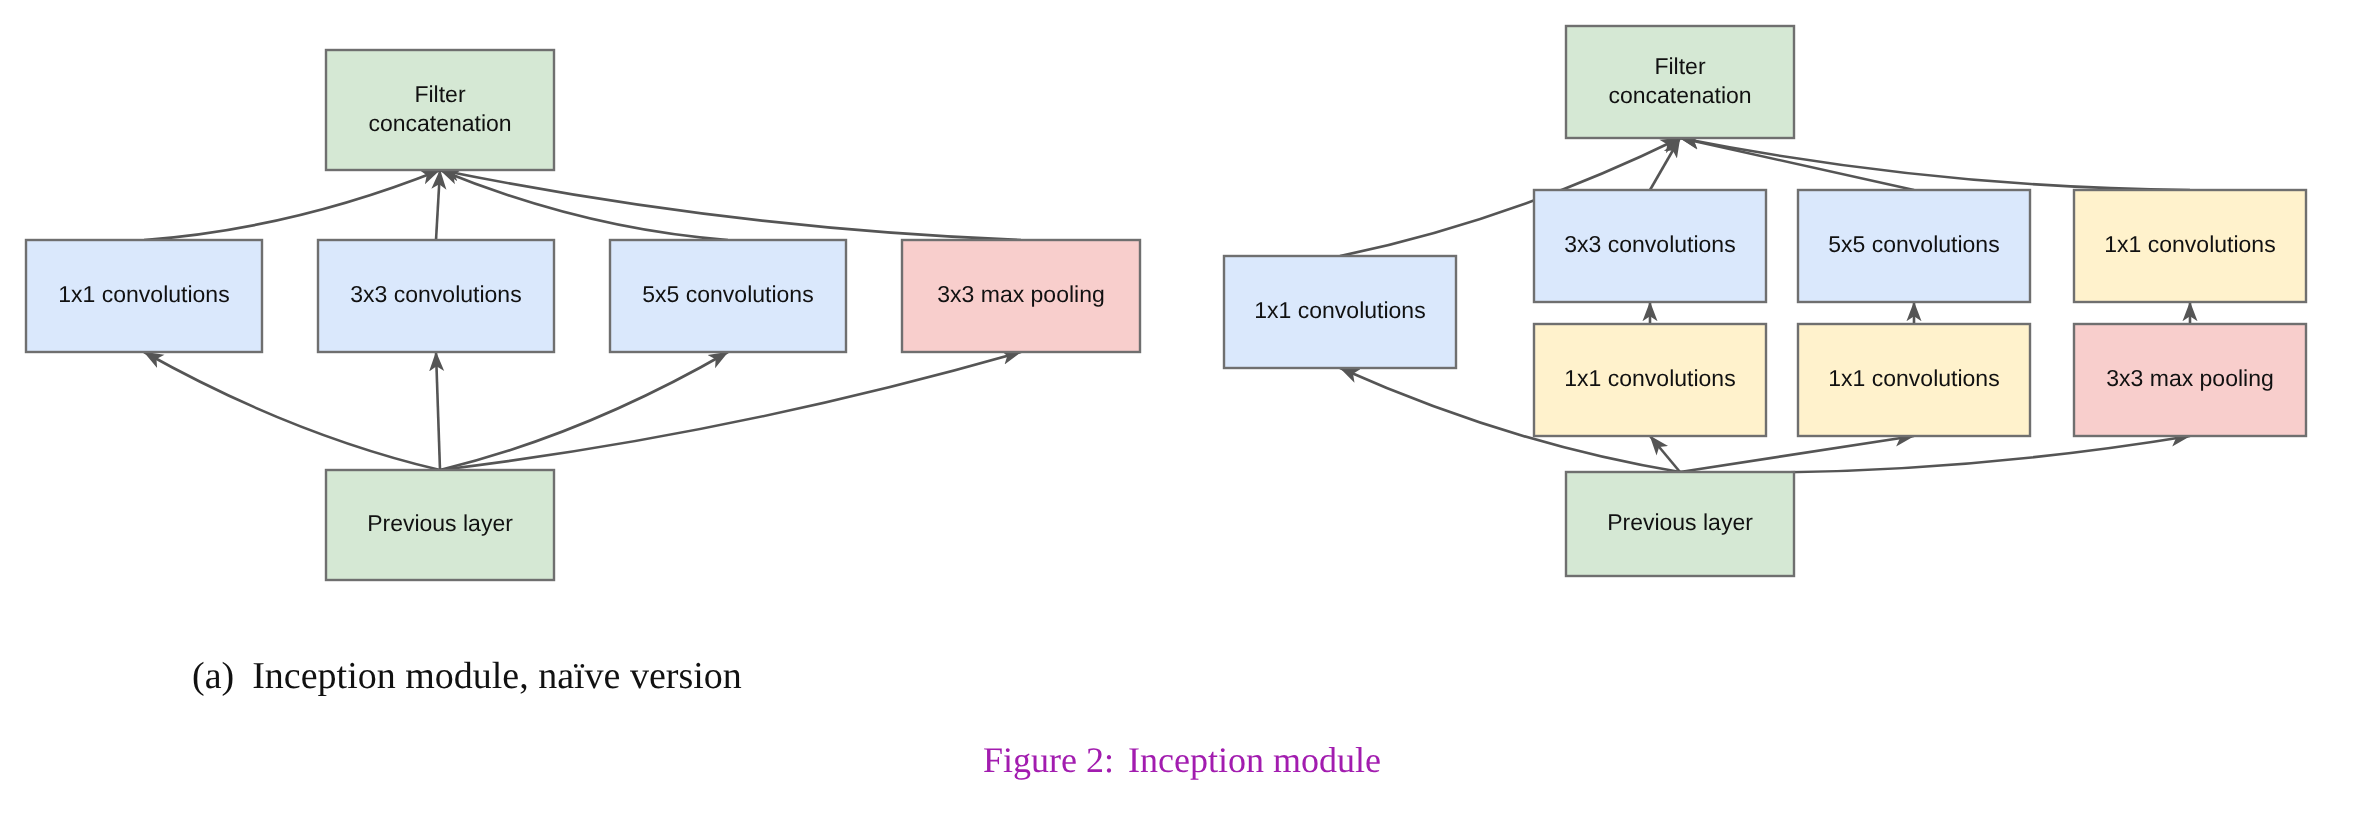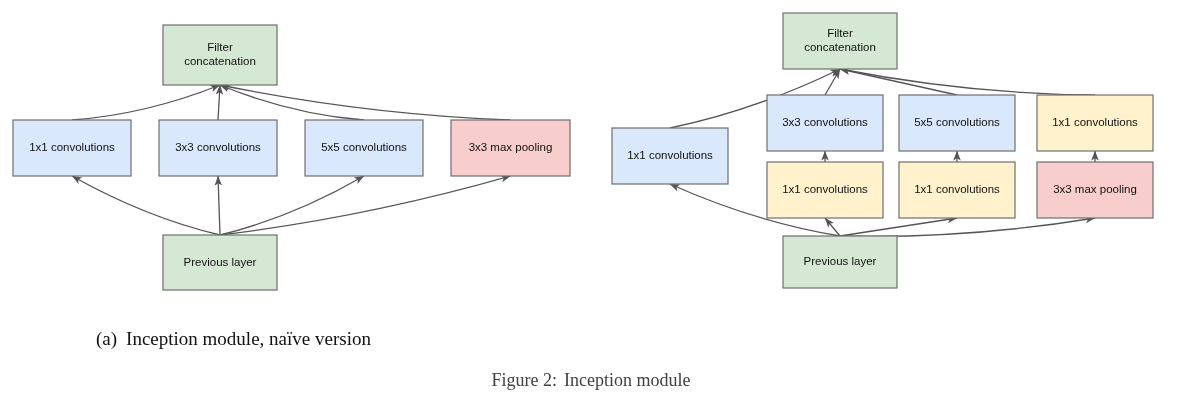--- a/index.html
+++ b/index.html
@@ -54,21 +54,21 @@
   .caption-b { left: 626px; top: 300px; }
   .caption .tag { margin-right: 9px; }
   .fig-caption {
     position: absolute;
     left: 0;
     width: 1182px;
     top: 370px;
     text-align: center;
     font-family: "Liberation Serif", serif;
     font-size: 18px;
-    color: #404040;
+    color: #a21caf;
   }
   .fig-caption .fig-num { margin-right: 7px; }
 </style>
 </head>
 <body>
 
 <div id="figure-root">
 
   <svg class="diagram" viewBox="0 0 1182 416" xmlns="http://www.w3.org/2000/svg">
     <defs>

